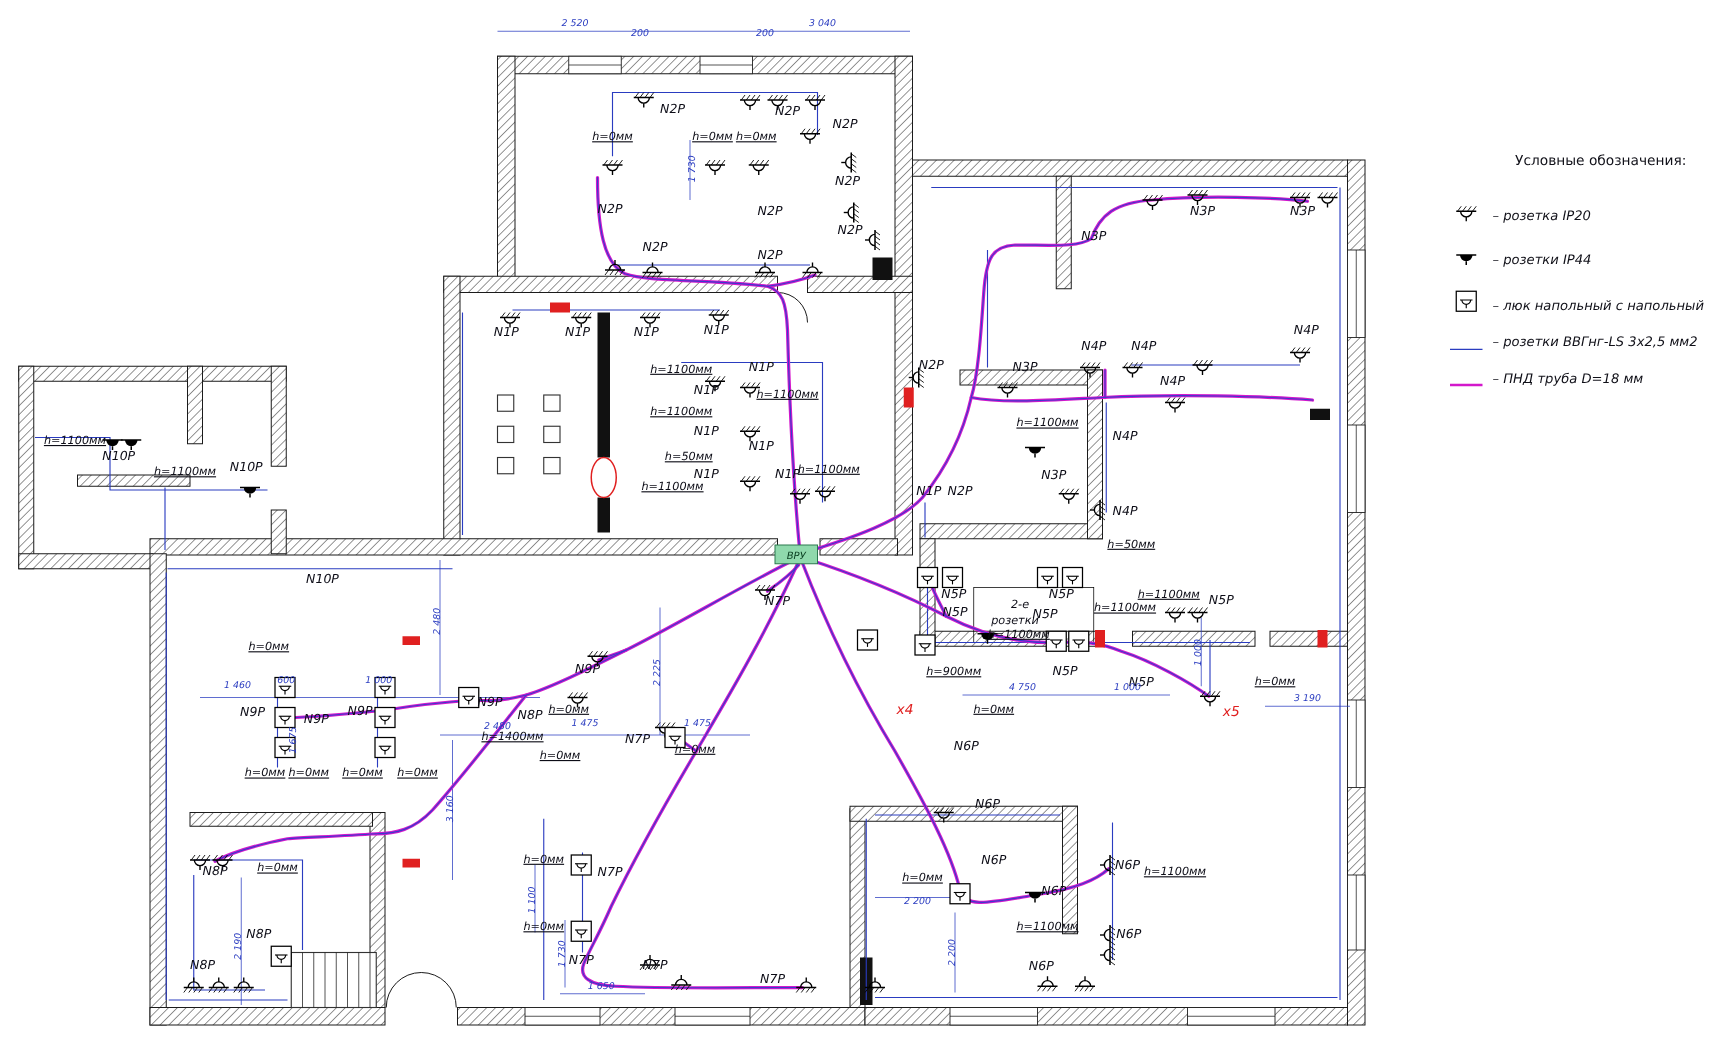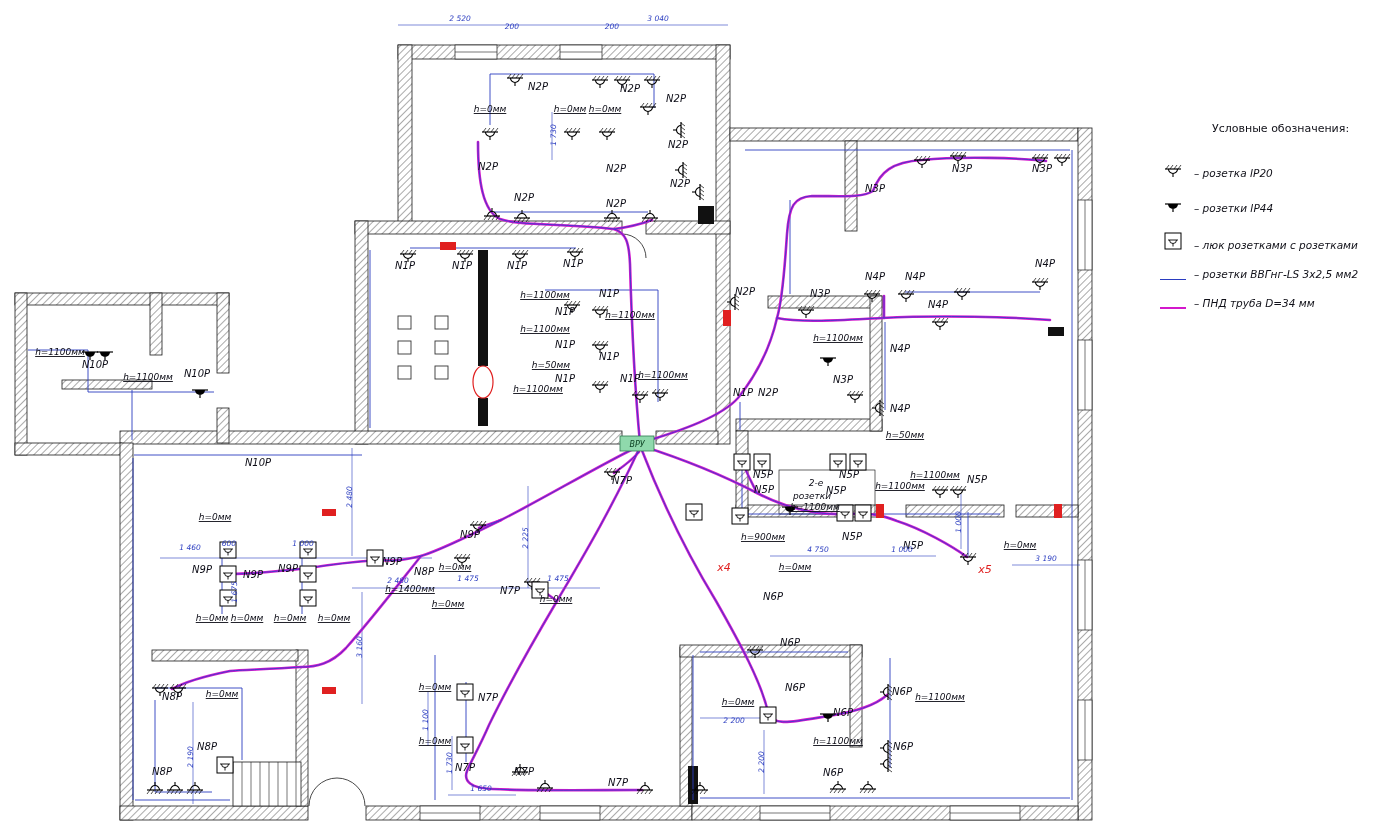--- a/index.html
+++ b/index.html
@@ -508,26 +508,26 @@
     <svg width="26" height="18">
       <use href="#sym-f" transform="translate(13,8)"></use>
     </svg>
     <span>– розетки IP44</span>
   </div>
 
   <div class="item">
     <svg width="26" height="20">
       <use href="#sym-b" transform="translate(13,10)"></use>
     </svg>
-    <span>– люк розетками с розетками</span>
+    <span>– люк напольный с напольный</span>
   </div>
 
   <div class="item">
     <span class="lineblue"></span>
     <span>– розетки ВВГнг-LS 3х2,5 мм2</span>
   </div>
 
   <div class="item">
     <span class="linemag"></span>
-    <span>– ПНД труба D=34 мм</span>
+    <span>– ПНД труба D=18 мм</span>
   </div>
 </div>
 </div>
 
 </body></html>

